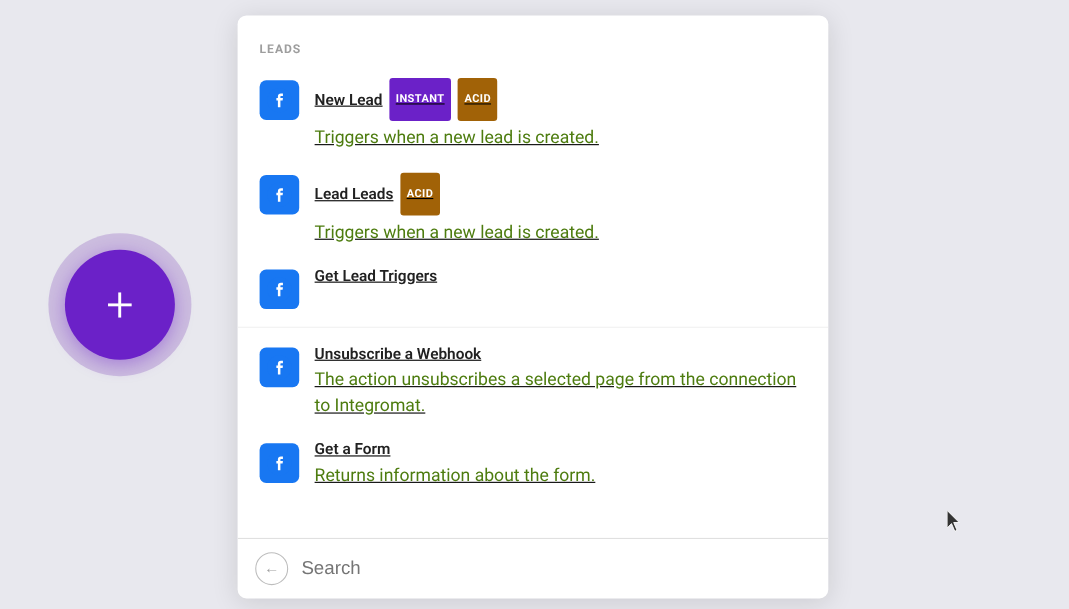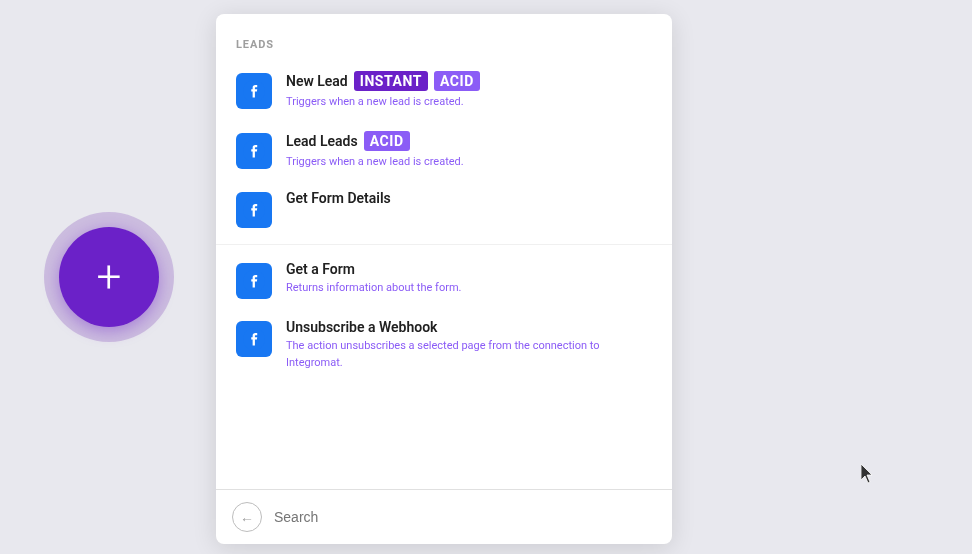--- a/index.html
+++ b/index.html
@@ -58,21 +58,21 @@
       font-weight: 300;
       line-height: 1;
       user-select: none;
     }
 
     
     .panel {
       position: absolute;
       left: 216px;
       top: 14px;
-      width: 456px;
+      width: 537px;
       height: 530px;
       background: white;
       border-radius: 8px;
       box-shadow: 0 4px 24px rgba(0,0,0,0.12);
       overflow: hidden;
       display: flex;
       flex-direction: column;
     }
 
     .panel-content {
@@ -89,20 +89,21 @@
       padding: 0 20px 10px 20px;
       margin-top: 4px;
     }
 
     .item-row {
       display: flex;
       align-items: flex-start;
       padding: 10px 20px;
       cursor: pointer;
       transition: background 0.15s;
+      text-decoration: underline;
     }
 
     .fb-icon {
       width: 36px;
       height: 36px;
       border-radius: 6px;
       background: #1877F2;
       flex-shrink: 0;
       display: flex;
       align-items: center;
@@ -127,40 +128,40 @@
       margin-bottom: 3px;
     }
 
     .item-title {
       font-size: 14px;
       font-weight: 600;
       color: #212121;
     }
 
     .badge {
-      font-size: 14px;
+      font-size: 10px;
       font-weight: 700;
-      padding: 2px 6px;
+      padding: 14px 6px;
       border-radius: 3px;
       letter-spacing: 0.04em;
     }
 
     .badge-instant {
       background: #6B21C8;
       color: white;
     }
 
     .badge-acid {
-      background: #8b5cf6;
+      background: #a16207;
       color: white;
     }
 
     .item-desc {
-      font-size: 11px;
-      color: #8b5cf6;
+      font-size: 16px;
+      color: #4d7c0f;
       line-height: 1.5;
     }
 
     .divider {
       height: 1px;
       background: #f0f0f0;
       margin: 6px 0;
     }
 
     
@@ -187,21 +188,21 @@
 
     .back-arrow {
       color: #9e9e9e;
       font-size: 14px;
       line-height: 1;
     }
 
     .search-input {
       border: none;
       outline: none;
-      font-size: 14px;
+      font-size: 17px;
       color: #4d7c0f;
       flex: 1;
       background: transparent;
     }
 
     
     .cursor {
       position: absolute;
       right: 95px;
       bottom: 68px;
@@ -261,55 +262,55 @@
 
       <div class="item-row">
         <div class="fb-icon">
           <svg viewBox="0 0 24 24" fill="none" xmlns="http://www.w3.org/2000/svg">
             <circle cx="12" cy="12" r="12" fill="#1877F2"></circle>
             <path d="M15.5 8H13.5C13.2 8 13 8.2 13 8.5V10H15.5L15.2 12.5H13V19H10.5V12.5H9V10H10.5V8.5C10.5 6.6 11.6 5.5 13.5 5.5H15.5V8Z" fill="white"></path>
           </svg>
         </div>
         <div class="item-text">
           <div class="item-title-row">
-            <span class="item-title">Get Form Details</span>
+            <span class="item-title">Get Lead Triggers</span>
           </div>
         </div>
       </div>
 
       <div class="divider"></div>
 
 
       <div class="item-row">
         <div class="fb-icon">
           <svg viewBox="0 0 24 24" fill="none" xmlns="http://www.w3.org/2000/svg">
             <circle cx="12" cy="12" r="12" fill="#1877F2"></circle>
             <path d="M15.5 8H13.5C13.2 8 13 8.2 13 8.5V10H15.5L15.2 12.5H13V19H10.5V12.5H9V10H10.5V8.5C10.5 6.6 11.6 5.5 13.5 5.5H15.5V8Z" fill="white"></path>
           </svg>
         </div>
         <div class="item-text">
           <div class="item-title-row">
+            <span class="item-title">Unsubscribe a Webhook</span>
+          </div>
+          <div class="item-desc">The action unsubscribes a selected page from the connection to Integromat.</div>
+        </div>
+      </div>
+
+      <div class="item-row">
+        <div class="fb-icon">
+          <svg viewBox="0 0 24 24" fill="none" xmlns="http://www.w3.org/2000/svg">
+            <circle cx="12" cy="12" r="12" fill="#1877F2"></circle>
+            <path d="M15.5 8H13.5C13.2 8 13 8.2 13 8.5V10H15.5L15.2 12.5H13V19H10.5V12.5H9V10H10.5V8.5C10.5 6.6 11.6 5.5 13.5 5.5H15.5V8Z" fill="white"></path>
+          </svg>
+        </div>
+        <div class="item-text">
+          <div class="item-title-row">
             <span class="item-title">Get a Form</span>
           </div>
           <div class="item-desc">Returns information about the form.</div>
-        </div>
-      </div>
-
-      <div class="item-row">
-        <div class="fb-icon">
-          <svg viewBox="0 0 24 24" fill="none" xmlns="http://www.w3.org/2000/svg">
-            <circle cx="12" cy="12" r="12" fill="#1877F2"></circle>
-            <path d="M15.5 8H13.5C13.2 8 13 8.2 13 8.5V10H15.5L15.2 12.5H13V19H10.5V12.5H9V10H10.5V8.5C10.5 6.6 11.6 5.5 13.5 5.5H15.5V8Z" fill="white"></path>
-          </svg>
-        </div>
-        <div class="item-text">
-          <div class="item-title-row">
-            <span class="item-title">Unsubscribe a Webhook</span>
-          </div>
-          <div class="item-desc">The action unsubscribes a selected page from the connection to Integromat.</div>
         </div>
       </div>
 
     </div>
 
     <div class="search-bar">
       <div class="back-btn">
         <span class="back-arrow">←</span>
       </div>
       <input class="search-input" type="text" placeholder="Search" style="">

